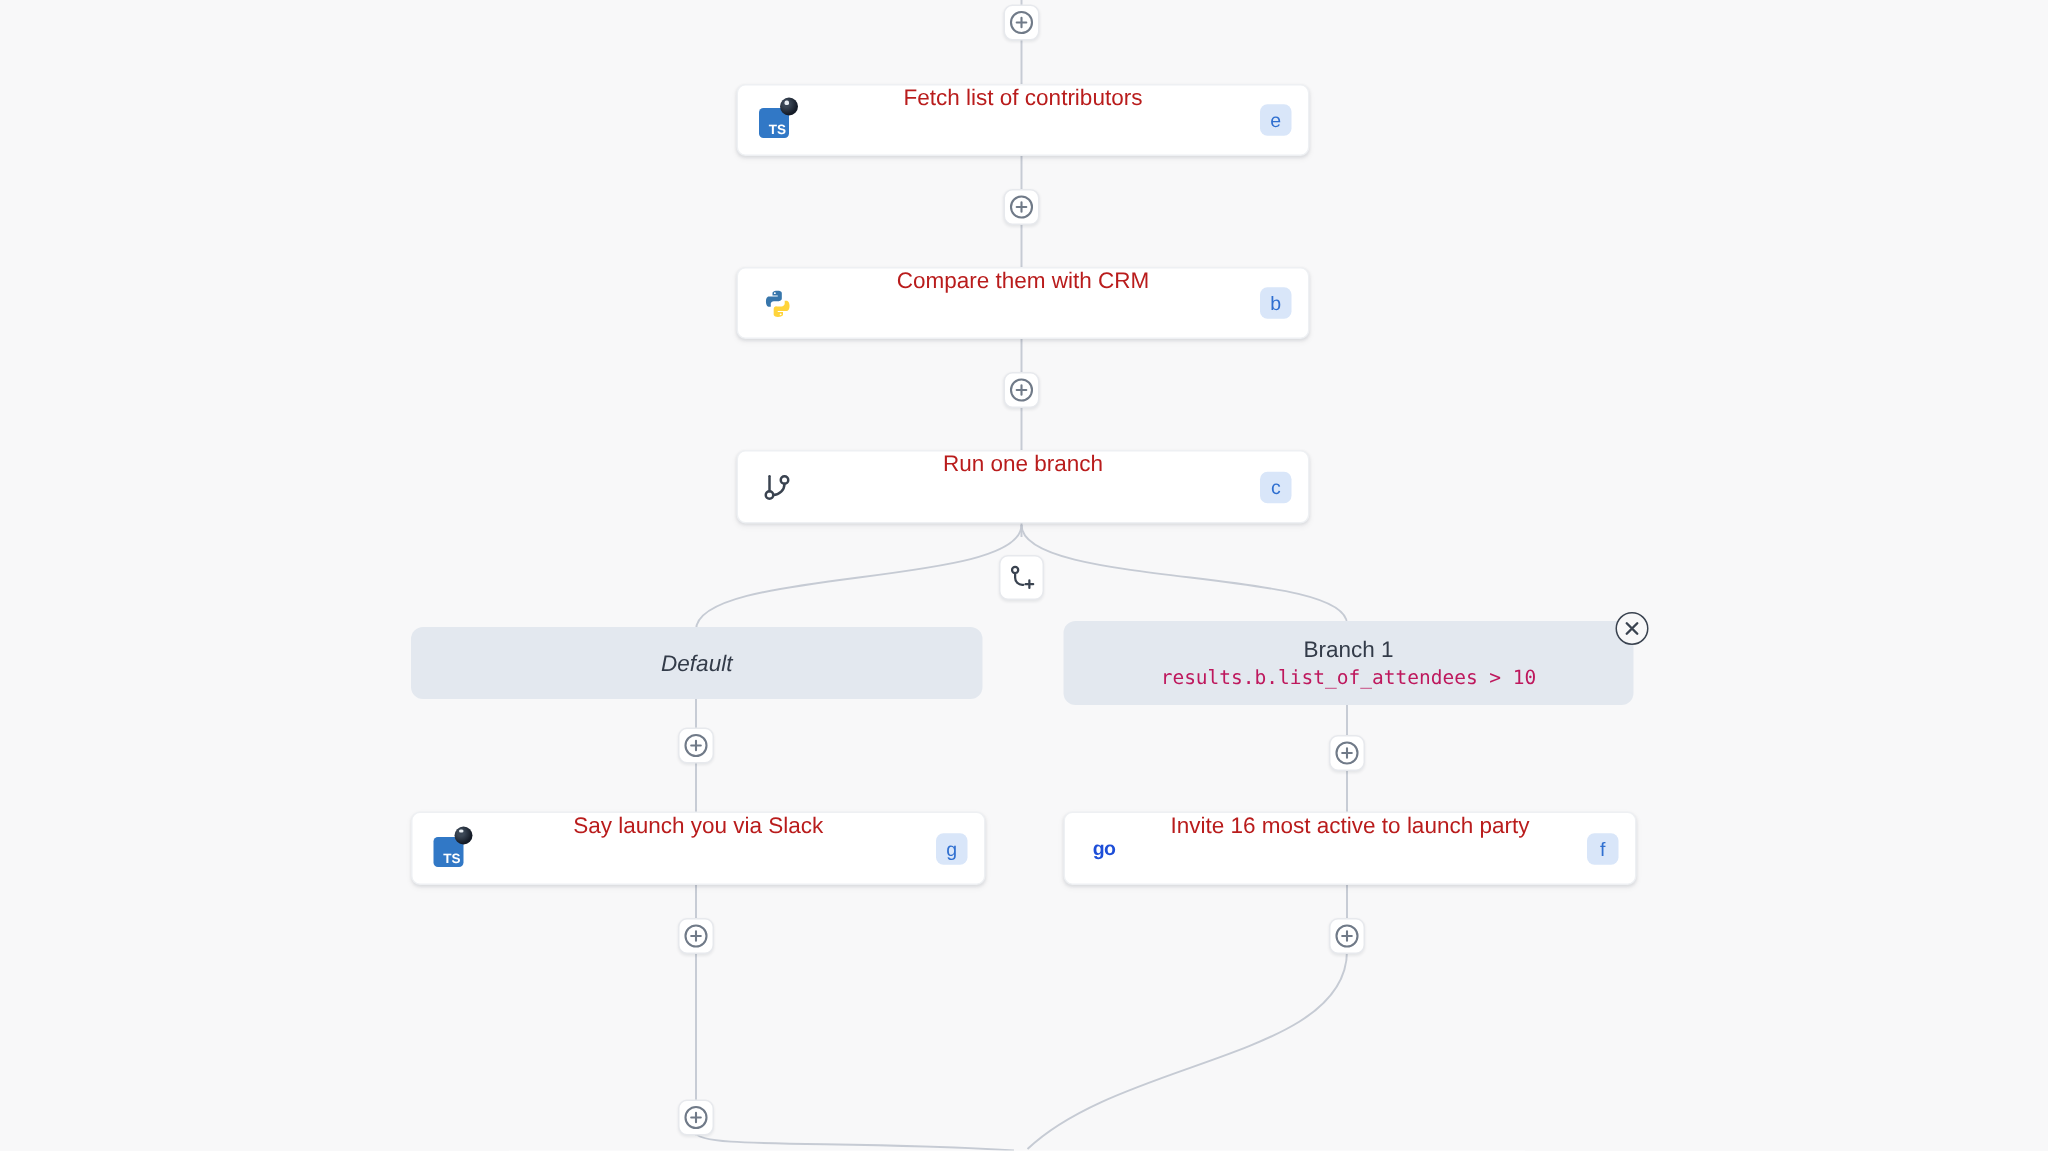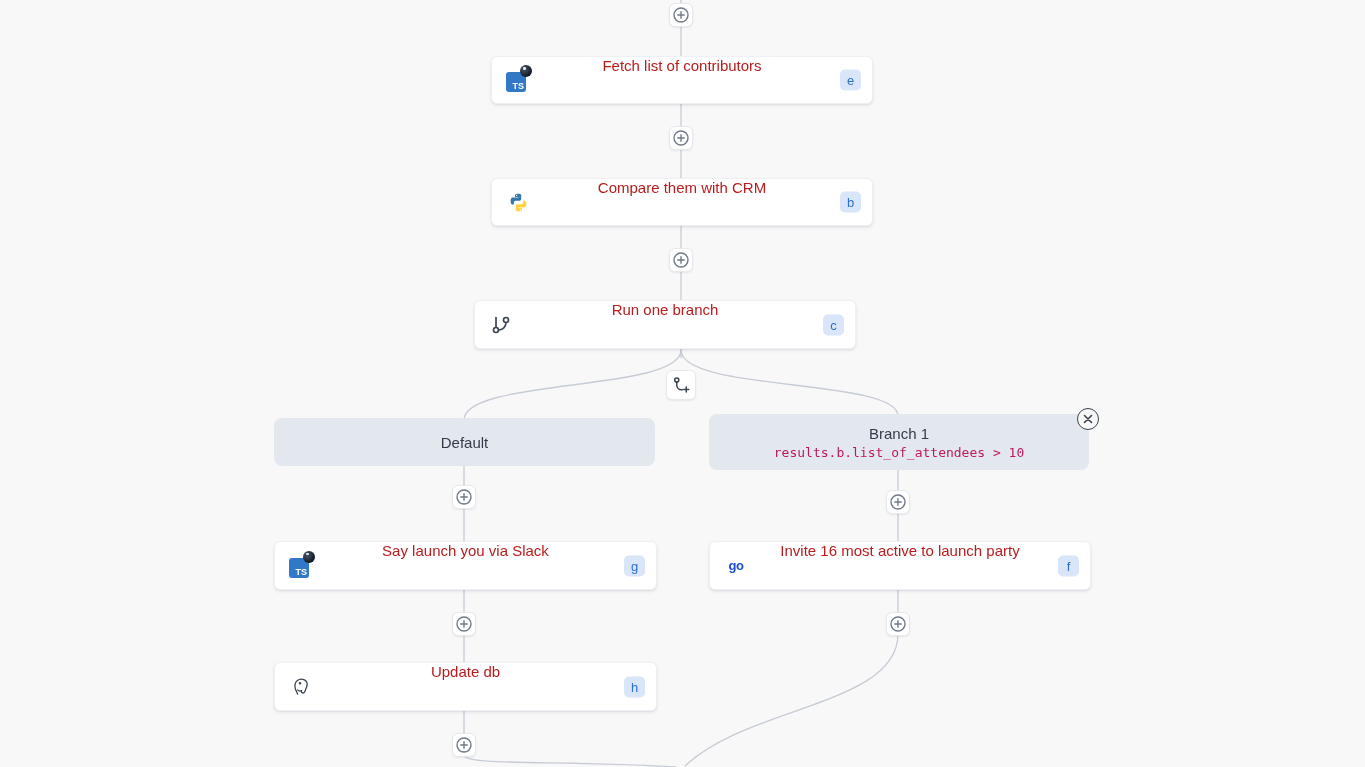--- a/index.html
+++ b/index.html
@@ -101,34 +101,34 @@
     <span class="node-icon">
       <svg width="21" height="21" viewBox="0 0 24 24">
         <path fill="#3776ab" d="M11.9 2c-4.1 0-3.9 1.8-3.9 1.8v2h4v.6H5.6S3 6.1 3 10.2s2.3 4.1 2.3 4.1h1.4v-2s-.1-2.3 2.3-2.3h3.9s2.2.1 2.2-2.1V4s.3-2-3.2-2zm-2.1 1.2a.72.72 0 1 1 0 1.44.72.72 0 0 1 0-1.44z"></path>
         <path fill="#ffd43b" d="M12.1 22c4.1 0 3.9-1.8 3.9-1.8v-2h-4v-.6h6.4s2.6.3 2.6-3.8-2.3-4.1-2.3-4.1h-1.4v2s.1 2.3-2.3 2.3h-3.9s-2.2-.1-2.2 2.1V20s-.3 2 3.2 2zm2.1-1.2a.72.72 0 1 1 0-1.44.72.72 0 0 1 0 1.44z"></path>
       </svg>
     </span>
     <span class="node-label">Compare them with CRM</span>
     <span class="badge">b</span>
   </div>
 
-  <div class="node" style="left:474px;top:300px;width:380px;height:47px;">
+  <div class="node" style="left:491px;top:300px;width:380px;height:47px;">
     <span class="node-icon">
       <svg width="20" height="20" viewBox="0 0 24 24" fill="none" stroke="#3a4350" stroke-width="2" stroke-linecap="round" stroke-linejoin="round">
         <line x1="6" y1="3" x2="6" y2="15"></line>
         <circle cx="18" cy="6" r="3"></circle>
         <circle cx="6" cy="18" r="3"></circle>
         <path d="M18 9a9 9 0 0 1-9 9"></path>
       </svg>
     </span>
     <span class="node-label">Run one branch</span>
     <span class="badge">c</span>
   </div>
 
-  <div class="branch-header" style="left:274px;top:418px;width:381px;height:48px;">
+  <div class="branch-header" style="left:274px;top:418px;width:381px;height:48px;font-style:italic;">
     <span class="branch-title">Default</span>
   </div>
 
   <div class="branch-header" style="left:709px;top:414px;width:380px;height:56px;">
     <span class="branch-title">Branch 1</span>
     <span class="branch-cond">results.b.list_of_attendees &gt; 10</span>
   </div>
 
   <button class="close-btn" style="left:1077px;top:408px;">
     <svg width="10" height="10" viewBox="0 0 10 10" fill="none" stroke="#3a4350" stroke-width="1.6" stroke-linecap="round">
@@ -172,31 +172,20 @@
     <span class="node-icon">
       <span class="ts-wrap">
         <span class="ts-square">TS</span>
         <span class="runtime-dot"></span>
       </span>
     </span>
     <span class="node-label">Say launch you via Slack</span>
     <span class="badge">g</span>
   </div>
 
-  <div class="node" style="left:274px;top:662px;width:381px;height:47px;">
-    <span class="node-icon">
-      <svg width="21" height="21" viewBox="0 0 24 24" fill="none" stroke="#3a4350" stroke-width="1.5" stroke-linecap="round" stroke-linejoin="round">
-        <path d="M7.6 20.6c-.9-2.3-2.5-4.5-2.9-7.2-.5-3.3.2-6.6 2.6-8.3C9.6 3.4 13 3.3 15.3 4.5c2.3 1.2 3.4 3.6 3.1 6-.2 1.7-1 3-1.6 4.6-.5 1.4-.6 2.9-1.8 3.8-.8.6-2 .6-2.7-.1-.5-.5-.5-1.3-.3-2"></path>
-        <path d="M12 16.8c-1.6.7-3.5.3-4.5-.9"></path>
-        <circle cx="10.3" cy="8.3" r=".7" fill="#3a4350" stroke="#3a4350"></circle>
-      </svg>
-    </span>
-    <span class="node-label">Update db</span>
-    <span class="badge">h</span>
-  </div>
 
   <div class="node" style="left:709px;top:541px;width:380px;height:47px;">
     <span class="node-icon">
       <span class="go-word">go</span>
     </span>
     <span class="node-label">Invite 16 most active to launch party</span>
     <span class="badge">f</span>
   </div>
 
 </div>

